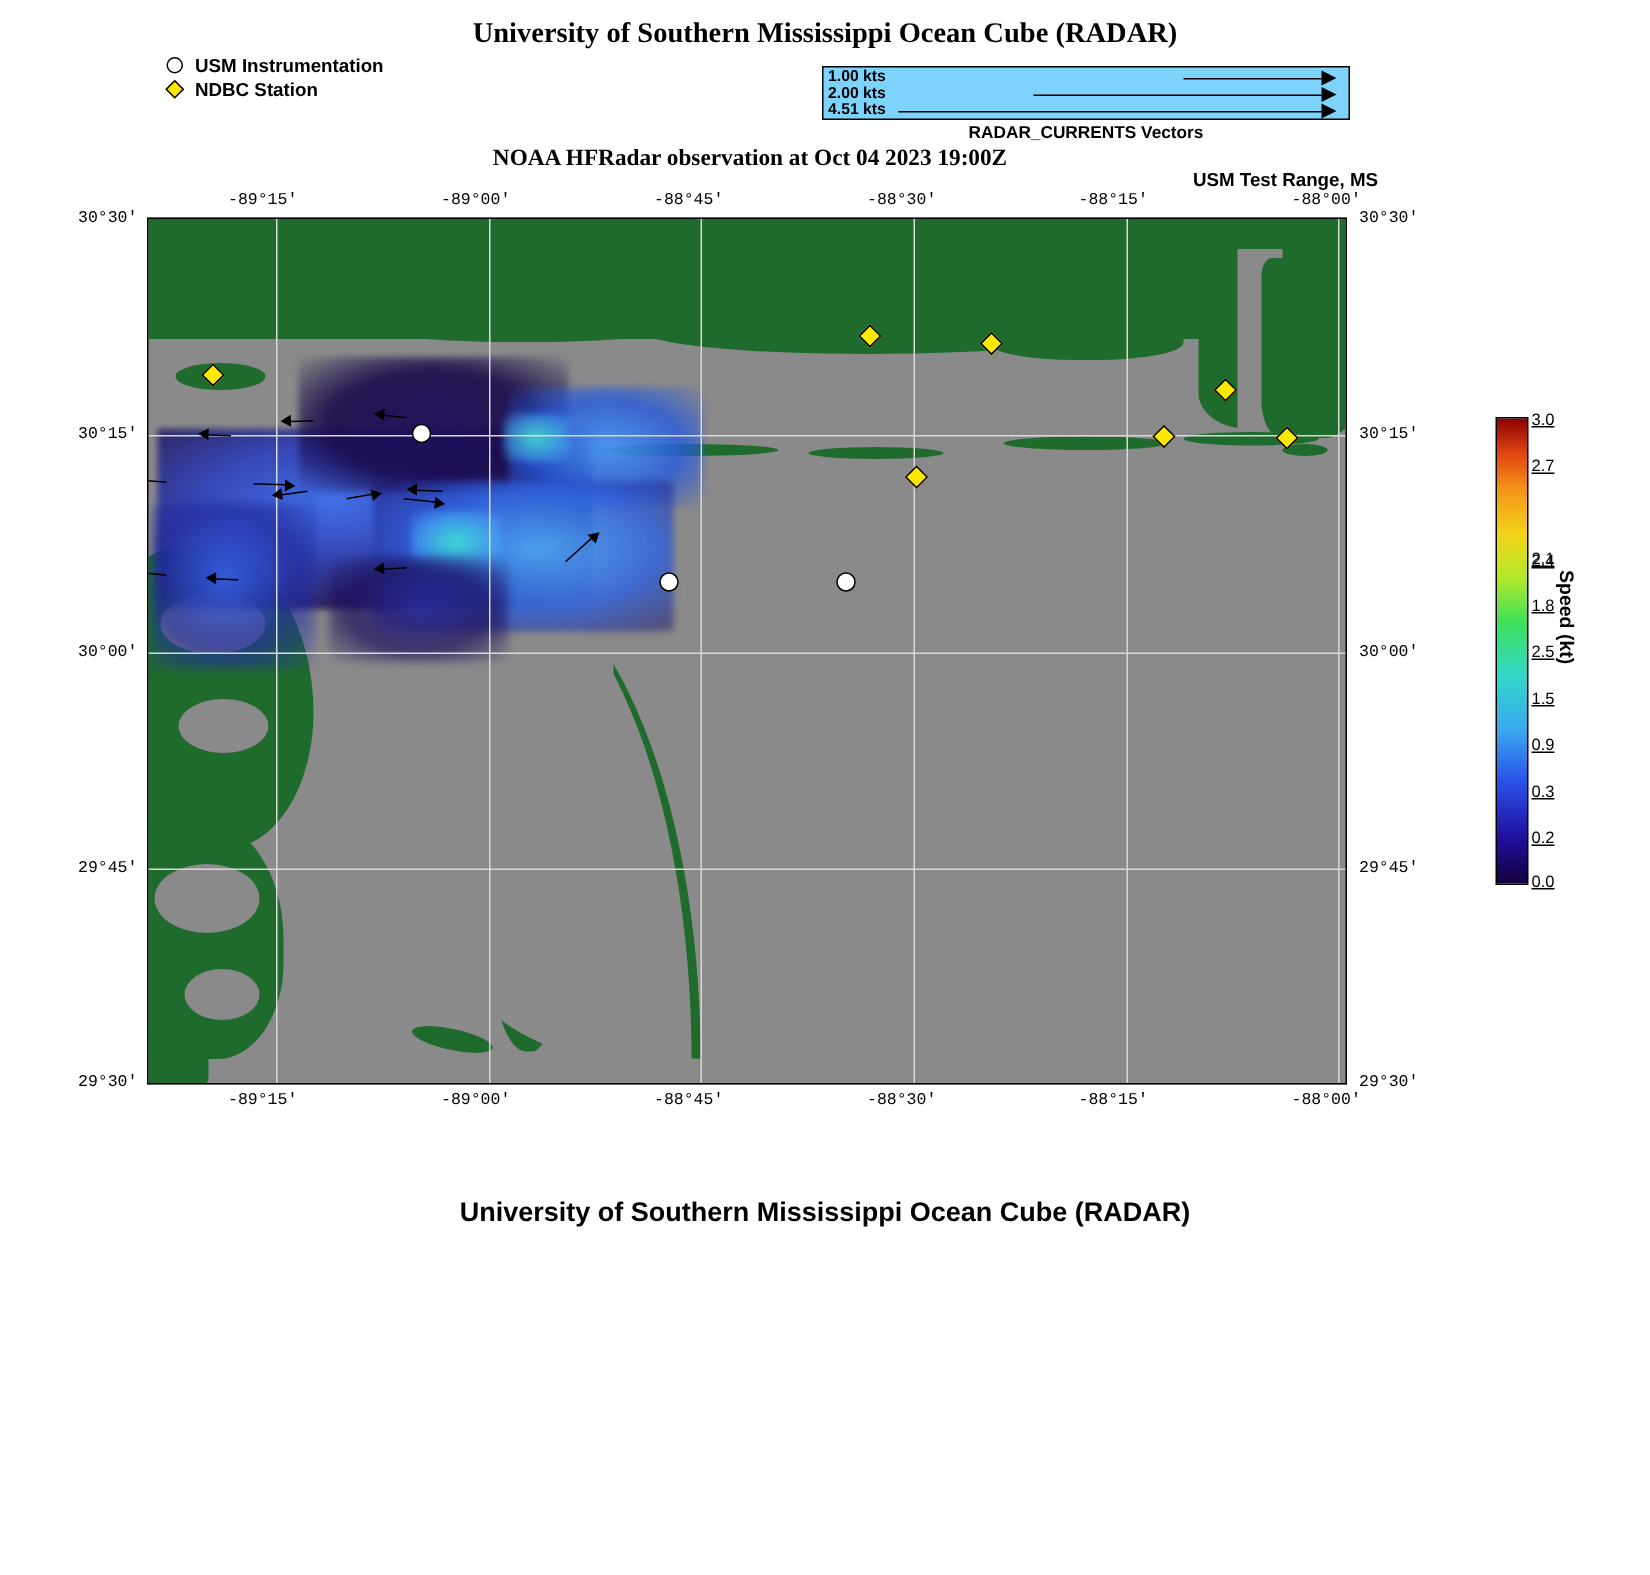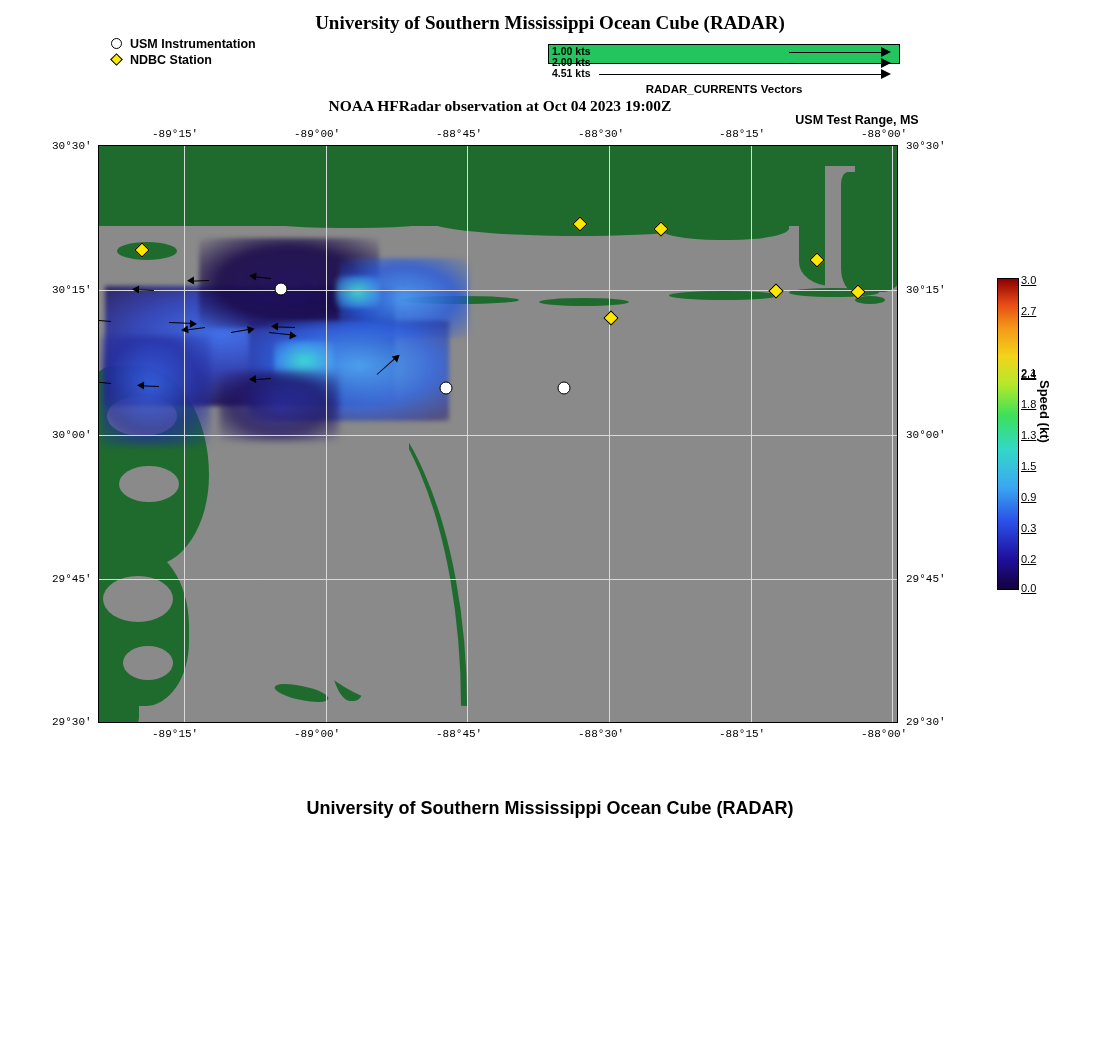--- a/index.html
+++ b/index.html
@@ -98,24 +98,24 @@
     border: 1.3px solid #000;
     box-sizing: border-box;
     transform: rotate(45deg);
   }
   
   .vecbox {
     position: absolute;
     top: 44px;
     left: 548px;
     width: 352px;
-    height: 20px;
+    height: 36px;
     border: 1.2px solid #000;
     box-sizing: border-box;
-    background: #22c55e;
+    background: #7dd3fc;
   }
   .vecbox .vrow {
     position: absolute;
     left: 0;
     width: 100%;
     height: 12px;
   }
   .vecbox .vlabel {
     position: absolute;
     left: 3px;
@@ -419,19 +419,19 @@
 <div class="axlab" style="left:906px; top:429px;">30°00'</div>
 <div class="axlab" style="left:906px; top:573px;">29°45'</div>
 <div class="axlab" style="left:906px; top:716px;">29°30'</div>
 
 <div id="colorbar"></div>
 <div class="cb-tick" style="top:280px;">3.0</div>
 <div class="cb-tick" style="top:311px;">2.7</div>
 <div class="cb-tick" style="top:342px;margin-top:32px;">2.4</div>
 <div class="cb-tick" style="top:373px;">2.1</div>
 <div class="cb-tick" style="top:404px;">1.8</div>
-<div class="cb-tick" style="top:435px;">1.3</div>
+<div class="cb-tick" style="top:435px;">2.5</div>
 <div class="cb-tick" style="top:466px;">1.5</div>
 <div class="cb-tick" style="top:497px;">0.9</div>
 <div class="cb-tick" style="top:528px;">0.3</div>
 <div class="cb-tick" style="top:559px;">0.2</div>
 <div class="cb-tick" style="top:588px;">0.0</div>
 <div class="cb-title">Speed (kt)</div>
 
 </body></html>

